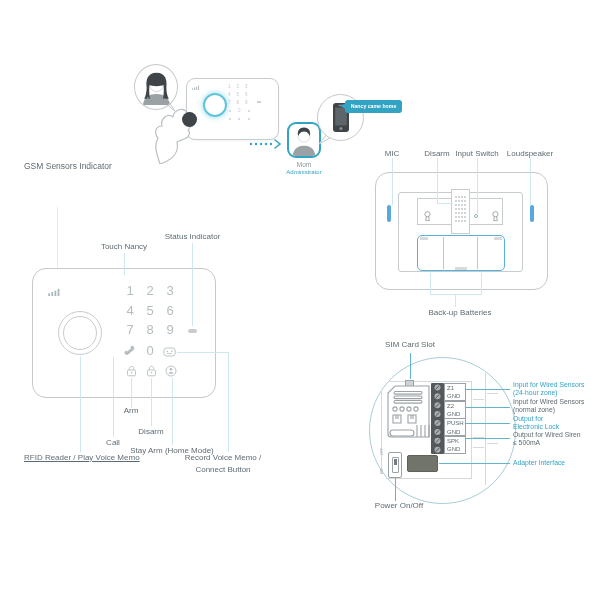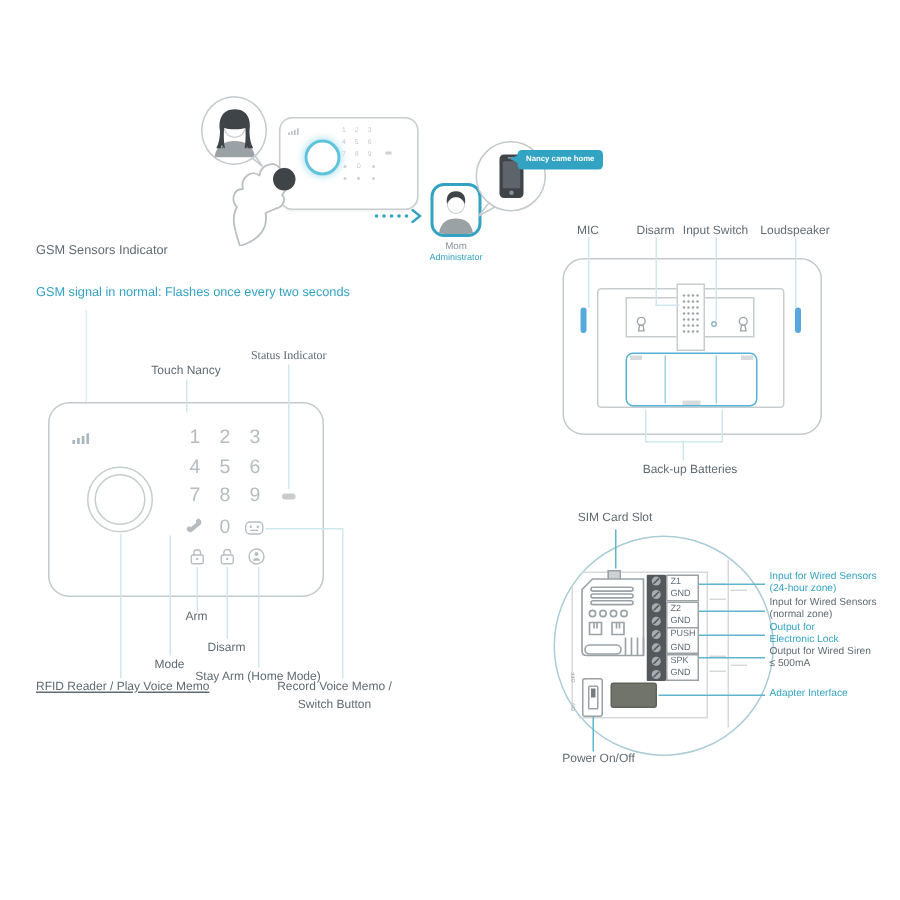--- a/index.html
+++ b/index.html
@@ -108,21 +108,20 @@
       <rect x="1" y="0.5" width="16" height="29" rx="3" fill="#3f4449"></rect>
       <rect x="3.2" y="5" width="11.6" height="18" fill="#5d646a"></rect>
       <rect x="6.5" y="2.2" width="5" height="1.2" rx="0.6" fill="#8a9094"></rect>
       <circle cx="9" cy="26" r="1.5" fill="#8a9094"></circle>
     </svg>
   </div>
   <div class="abs" style="left:340px;top:103px;width:0;height:0;border-top:3px solid transparent;border-bottom:3px solid transparent;border-right:6px solid #33a3c4;"></div>
   <div class="abs" style="left:345px;top:100px;width:57px;height:13px;line-height:13px;background:#33a3c4;border-radius:3px;color:#fff;font-size:5.2px;font-weight:bold;text-align:center;">Nancy came home</div>
 
   <div class="lbl" style="left:24px;top:161px;font-size:8.5px;">GSM Sensors Indicator</div>
-  <div class="lbl teal-t" style="left:24px;top:189px;font-size:8.5px;">GSM signal in normal: Flashes once every two seconds</div>
   <div class="vline" style="left:57px;top:207px;height:80px;background:#ddeef4;"></div>
 
   <div class="panel" style="left:32px;top:268px;width:184px;height:130px;"></div>
   <div class="abs" style="left:48px;top:288px;">
     <svg width="13" height="8" viewBox="0 0 14 9">
         <g fill="#a9b6bb">
           <rect x="0" y="6" width="2" height="3"></rect>
           <rect x="3.5" y="4.5" width="2" height="4.5"></rect>
           <rect x="7" y="3" width="2" height="6"></rect>
           <rect x="10.5" y="1" width="2" height="8"></rect>
@@ -178,37 +177,37 @@
   <div class="abs" style="left:165px;top:365px;">
     <svg width="12" height="12" viewBox="0 0 12 12">
         <circle cx="6" cy="6" r="5" fill="none" stroke="#b5bdc1" stroke-width="0.9"></circle>
         <circle cx="6" cy="4.3" r="1.3" fill="#b5bdc1"></circle>
         <path d="M3.6 8.8 C3.9 6.4 8.1 6.4 8.4 8.8 Z" fill="#b5bdc1"></path>
       </svg>
   </div>
 
   <div class="lbl c" style="left:80px;top:242px;width:88px;">Touch Nancy</div>
   <div class="vline" style="left:124px;top:253px;height:22px;"></div>
-  <div class="lbl c" style="left:150px;top:232px;width:85px;font-family:Liberation Serif, serif;">Status Indicator</div>
+  <div class="lbl c" style="left:150px;top:232px;width:85px;">Status Indicator</div>
   <div class="vline" style="left:192px;top:243px;height:83px;"></div>
 
   <div class="vline" style="left:131px;top:378px;height:30px;"></div>
   <div class="lbl c" style="left:116px;top:406px;width:30px;">Arm</div>
   <div class="vline" style="left:151px;top:378px;height:48px;"></div>
   <div class="lbl c" style="left:131px;top:427px;width:40px;">Disarm</div>
   <div class="vline" style="left:113px;top:357px;height:80px;"></div>
-  <div class="lbl c" style="left:98px;top:438px;width:30px;">Mode</div>
+  <div class="lbl c" style="left:98px;top:438px;width:30px;">Call</div>
   <div class="vline" style="left:172px;top:378px;height:67px;"></div>
   <div class="lbl c" style="left:124px;top:446px;width:96px;">Stay Arm (Home Mode)</div>
   <div class="vline" style="left:80px;top:356px;height:96px;"></div>
   <div class="lbl" style="left:24px;top:453px;text-decoration:underline;">RFID Reader / Play Voice Memo</div>
   <div class="hline" style="left:177px;top:352px;width:51px;"></div>
   <div class="vline" style="left:228px;top:352px;height:100px;"></div>
   <div class="lbl c" style="left:178px;top:453px;width:90px;">Record Voice Memo /</div>
-  <div class="lbl c" style="left:178px;top:465px;width:90px;">Switch Button</div>
+  <div class="lbl c" style="left:178px;top:465px;width:90px;">Connect Button</div>
 
   <div class="panel" style="left:375px;top:172px;width:173px;height:118px;"></div>
   <div class="abs" style="left:398px;top:192px;width:125px;height:80px;border:1px solid #c7ccce;border-radius:3px;box-sizing:border-box;"></div>
   <div class="abs" style="left:417px;top:198px;width:86px;height:27px;border:1px solid #c7ccce;box-sizing:border-box;"></div>
   <div class="abs" style="left:451px;top:189px;width:19px;height:45px;border:1px solid #c7ccce;background:#fff;box-sizing:border-box;"></div>
   <div class="abs" style="left:454px;top:195px;">
     <svg width="13" height="28" viewBox="0 0 13 28">
       <g fill="#9aa2a6">
         <circle cx="2" cy="2" r="0.8"></circle>
           <circle cx="5" cy="2" r="0.8"></circle>

